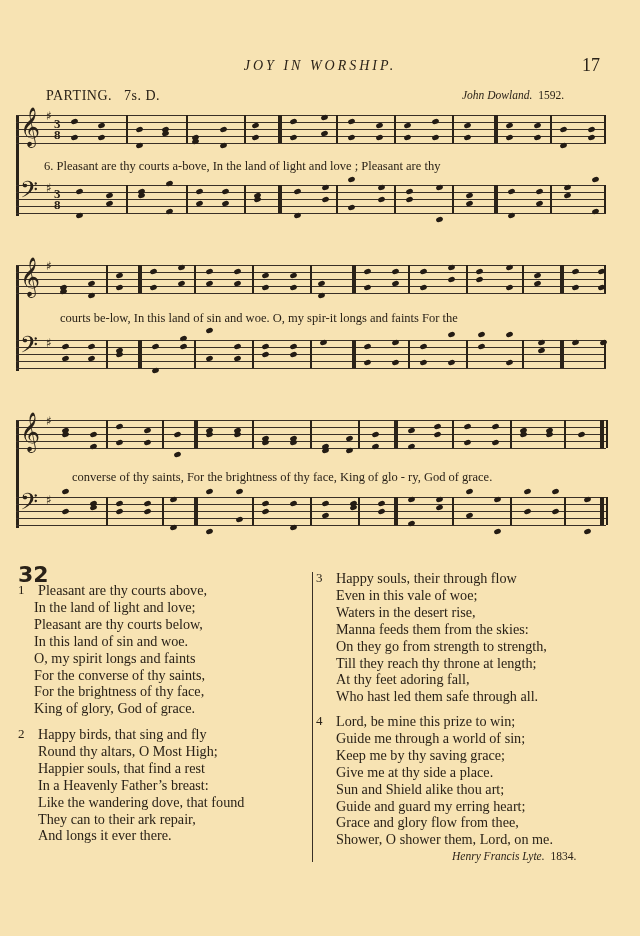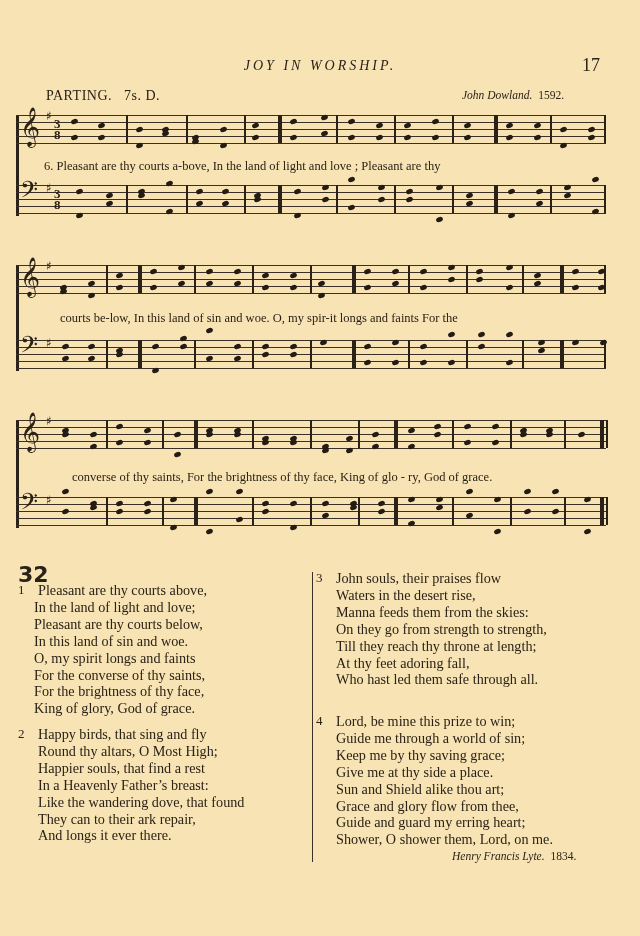--- a/index.html
+++ b/index.html
@@ -428,36 +428,37 @@
   <div class="ln">In a Heavenly Father’s breast:</div>
   <div class="ln">Like the wandering dove, that found</div>
   <div class="ln">They can to their ark repair,</div>
   <div class="ln">And longs it ever there.</div>
 </div>
 
 <div class="abs col-rule"></div>
 
 <div class="verse" style="left:336px;top:570px;">
   <span class="vn" style="top:0;">3</span>
-  <div class="ln">John souls, their praises flow</div>
+  <div class="ln">Happy souls, their through flow</div>
+  <div class="ln">Even in this vale of woe;</div>
   <div class="ln">Waters in the desert rise,</div>
   <div class="ln">Manna feeds them from the skies:</div>
   <div class="ln">On they go from strength to strength,</div>
   <div class="ln">Till they reach thy throne at length;</div>
   <div class="ln">At thy feet adoring fall,</div>
   <div class="ln">Who hast led them safe through all.</div>
 </div>
 
 <div class="verse" style="left:336px;top:713px;">
   <span class="vn" style="top:0;">4</span>
   <div class="ln">Lord, be mine this prize to win;</div>
   <div class="ln">Guide me through a world of sin;</div>
   <div class="ln">Keep me by thy saving grace;</div>
   <div class="ln">Give me at thy side a place.</div>
   <div class="ln">Sun and Shield alike thou art;</div>
+  <div class="ln">Guide and guard my erring heart;</div>
   <div class="ln">Grace and glory flow from thee,</div>
-  <div class="ln">Guide and guard my erring heart;</div>
   <div class="ln">Shower, O shower them, Lord, on me.</div>
 </div>
 
 <div class="abs author">
   <span>Henry Francis Lyte.</span><span class="yr">1834.</span>
 </div>
 
 </body></html>

